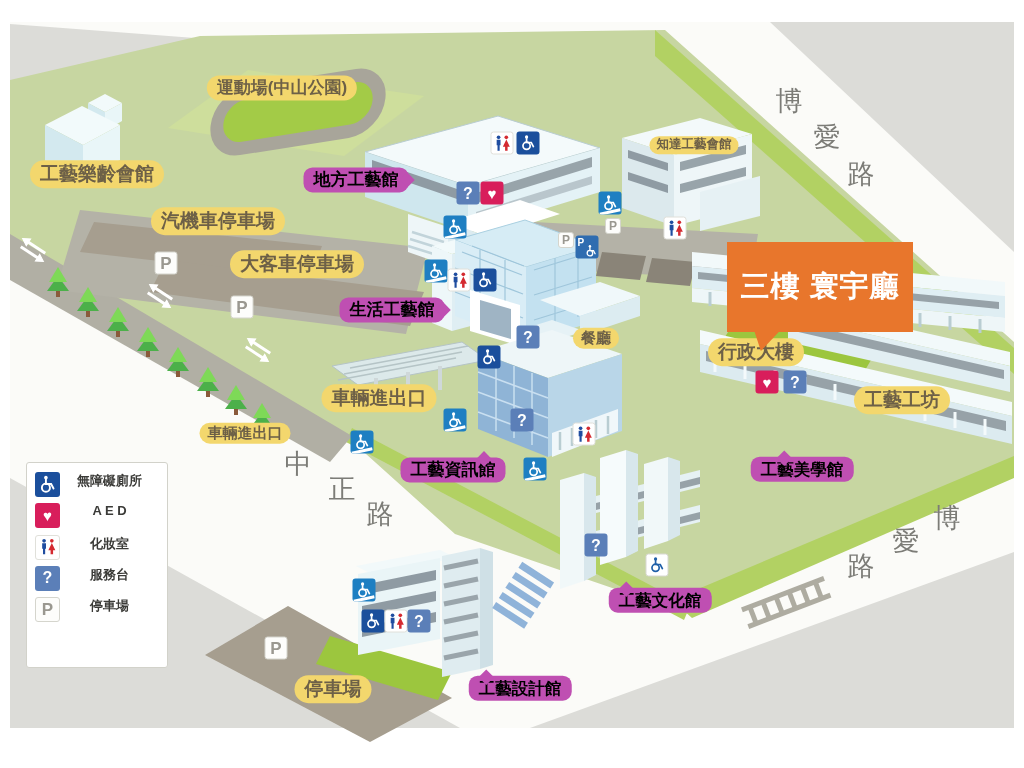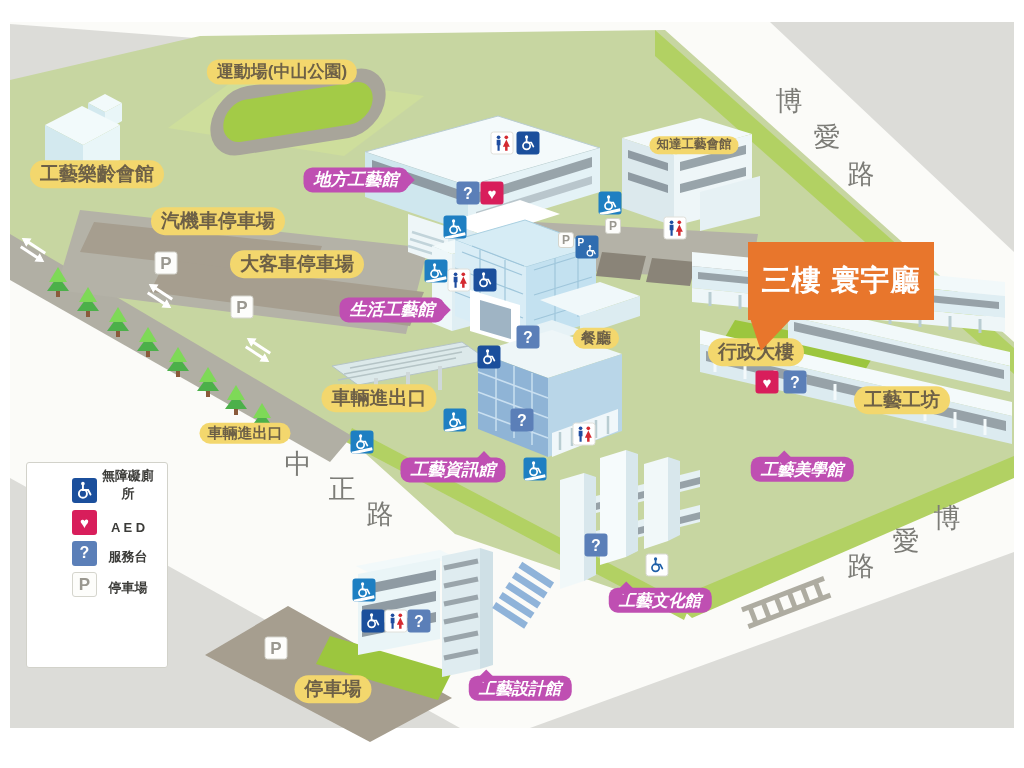--- a/index.html
+++ b/index.html
@@ -4,22 +4,22 @@
 <style>
   html,body{margin:0;padding:0;background:#fff;}
   #stage{position:relative;width:1024px;height:768px;background:#ffffff;overflow:hidden;
          font-family:"Liberation Sans","DejaVu Sans",sans-serif;}
   #basemap{position:absolute;left:0;top:0;width:1024px;height:768px;}
 
   
   .pill{position:absolute;transform:translate(-50%,-50%);white-space:nowrap;
         font-weight:bold;line-height:1.25;padding:2px 10px;border-radius:14px;z-index:30;}
   .pill.y{background:#f3d76d;color:#6d6047;font-size:19px;}
-  .pill.m{background:#bf4fb2;color:#ffffff;font-size:17px;border-radius:9px;font-style:italic;}
-  .pill.f17{font-size:17px;} .pill.f15{font-size:15px;padding:1px 8px;}
+  .pill.m{background:#bf4fb2;color:#000000;font-size:17px;border-radius:9px;}
+  .pill.f17{font-size:17px;margin-top:16px;} .pill.f15{font-size:15px;padding:1px 8px;}
   .pill.f12{font-size:12.5px;padding:1px 7px;} .pill.f16{font-size:16.5px;}
   .pill.m::after{content:"";position:absolute;width:11px;height:11px;background:#bf4fb2;}
   .pill.tail-r::after{right:-4px;top:50%;margin-top:-6px;transform:rotate(45deg);}
   .pill.tail-t::after{top:-4px;left:28px;transform:rotate(45deg);}
   .pill.tail-tl::after{top:-4px;left:12px;transform:rotate(45deg);}
   .pill.tail-tr::after{top:-4px;right:16px;transform:rotate(45deg);}
 
   
   .rchar{position:absolute;transform:translate(-50%,-50%);font-size:27px;color:#7c7c77;
          font-weight:500;z-index:20;}
@@ -44,28 +44,28 @@
   .micon.wcw{background:#fff;border:1px solid #e0e0da;}
   .micon.wcw svg{width:20px;height:20px;}
   .micon.pblue{background:#2f6cb0;}
   .micon.pblue .pp{position:absolute;left:2px;top:1px;color:#fff;font-weight:bold;
                    font-style:normal;font-size:10px;}
   .micon.pblue .w{position:absolute;right:1px;bottom:1px;width:13px;height:13px;}
 
   
   #legend{position:absolute;left:26px;top:462px;width:142px;height:206px;background:#ffffff;
           border:1px solid #d2d2ca;border-radius:3px;z-index:40;padding:9px 8px;box-sizing:border-box;}
-  .lrow{display:flex;align-items:flex-end;height:31.3px;margin-left:37px;}
+  .lrow{display:flex;align-items:flex-start;height:31.3px;}
   .lrow .micon{position:static;transform:none;flex:0 0 25px;width:25px;height:25px;}
   .lrow .micon .w{width:19px;height:19px;}
   .lrow .ltext{flex:1;text-align:center;font-size:13px;font-weight:bold;color:#3b3b38;}
 
   
-  #callout{position:absolute;left:727px;top:242px;width:186px;height:78px;background:#e8762c;
-           z-index:50;display:flex;align-items:center;justify-content:center;margin-left:21px;}
+  #callout{position:absolute;left:727px;top:242px;width:186px;height:90px;background:#e8762c;
+           z-index:50;display:flex;align-items:center;justify-content:center;}
   #callout .ctext{color:#fff;font-weight:bold;font-size:29px;letter-spacing:1px;}
   #callout-tail{position:absolute;left:750px;top:318px;width:42px;height:33px;background:#e8762c;
                 z-index:49;clip-path:polygon(0 0,100% 0,26% 100%);}
 </style>
 </head>
 <body>
 
 <div id="stage">
 
   <svg width="0" height="0" style="position:absolute" aria-hidden="true">
@@ -488,20 +488,28 @@
         </span>
       <span class="ltext">無障礙廁所</span>
     </div>
     <div class="lrow">
       <span class="micon aed">
           <b>♥</b>
         </span>
       <span class="ltext">A E D</span>
     </div>
     <div class="lrow">
+      <span class="micon wcw">
+          <svg viewBox="0 0 24 24">
+            <use href="#sym-wc"></use>
+          </svg>
+        </span>
+      <span class="ltext">化妝室</span>
+    </div>
+    <div class="lrow">
       <span class="micon service">
           <b>?</b>
         </span>
       <span class="ltext">服務台</span>
     </div>
     <div class="lrow">
       <span class="micon park">
           <b>P</b>
         </span>
       <span class="ltext">停車場</span>

